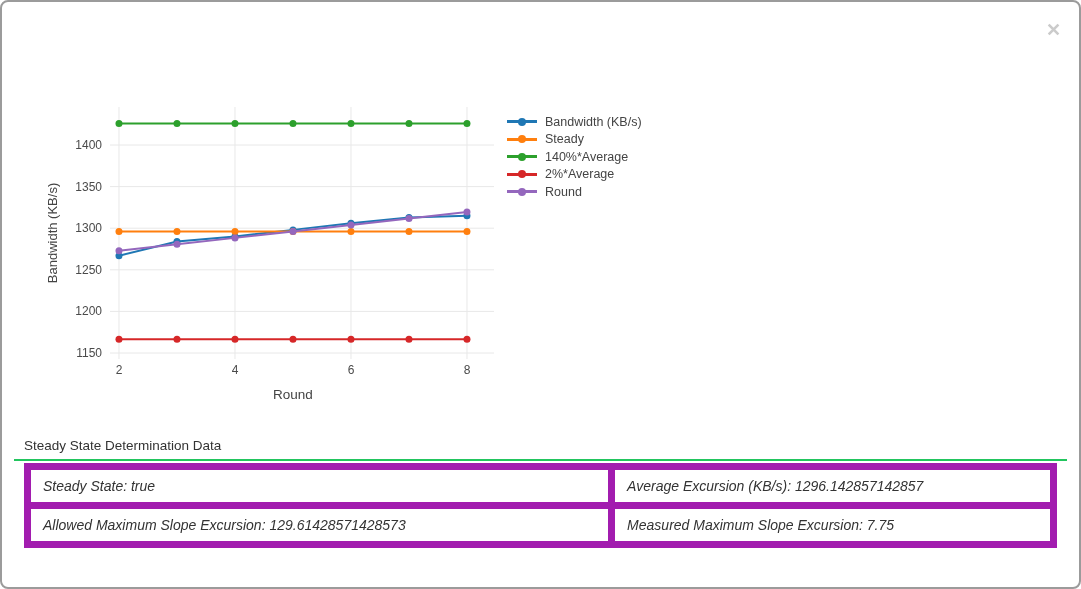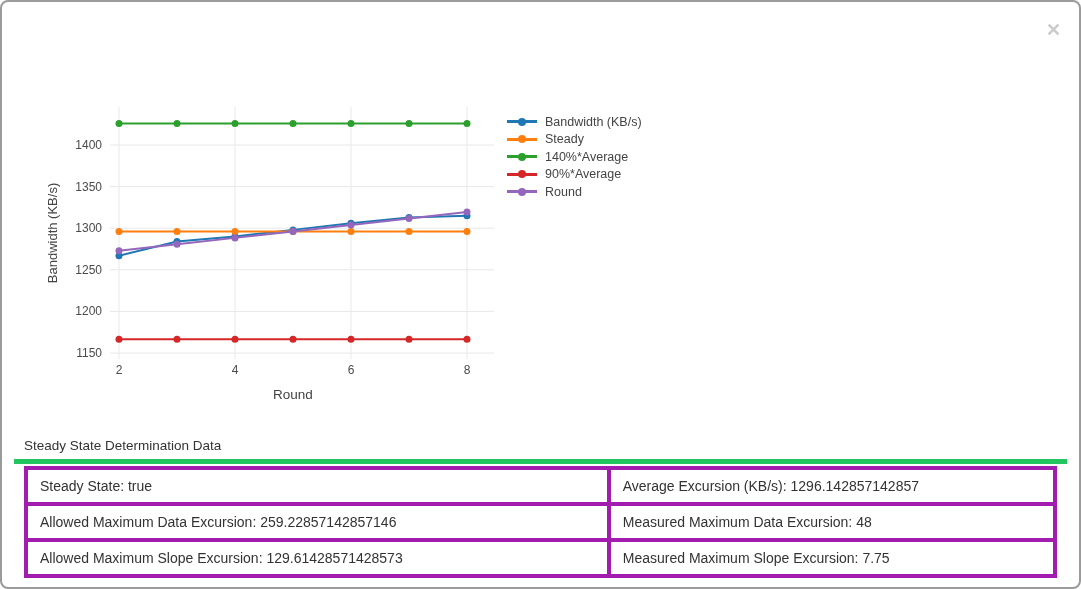--- a/index.html
+++ b/index.html
@@ -73,38 +73,39 @@
   .details {
     position: absolute;
     left: 12px;
     right: 12px;
     top: 436px;
   }
   .details-heading {
     font-size: 13.5px;
     color: #333333;
     padding: 0 0 6px 10px;
-    border-bottom: 5px solid #22c55e;
+    border-bottom: 2px solid #22c55e;
   }
   .details-table {
     border-collapse: collapse;
     width: calc(100% - 20px);
     margin: 2px 10px 0 10px;
     table-layout: fixed;
   }
   .details-table td {
-    border: 4px solid #a21caf;
+    border: 7px solid #a21caf;
     height: 32px;
     padding: 0 8px 0 12px;
     font-size: 14px;
     color: #333333;
     vertical-align: middle;
     background: #ffffff;
     overflow: hidden;
     white-space: nowrap;
+    font-style: italic;
   }
   .details-table td.col-left { width: 54.3%; }
 </style>
 </head>
 <body>
 
 <div class="dialog">
 
   <div class="close-icon">✕</div>
 
@@ -190,44 +191,40 @@
       <div class="legend-item">
         <span class="legend-marker" style="background: rgb(44, 160, 44);">
             <span class="legend-dot" style="background: rgb(44, 160, 44);"></span>
           </span>
         <span class="legend-label">140%*Average</span>
       </div>
       <div class="legend-item">
         <span class="legend-marker" style="background: rgb(214, 39, 40);">
             <span class="legend-dot" style="background: rgb(214, 39, 40);"></span>
           </span>
-        <span class="legend-label">90%*Average</span>
+        <span class="legend-label">2%*Average</span>
       </div>
       <div class="legend-item">
         <span class="legend-marker" style="background: rgb(148, 103, 189);">
             <span class="legend-dot" style="background: rgb(148, 103, 189);"></span>
           </span>
         <span class="legend-label">Round</span>
       </div>
     </div>
   </div>
 
   <div class="details">
     <div class="details-heading">Steady State Determination Data</div>
     <table class="details-table">
       <tbody>
         <tr>
           <td class="col-left">Steady State: true</td>
           <td>Average Excursion (KB/s): 1296.142857142857</td>
         </tr>
         <tr>
-          <td class="col-left">Allowed Maximum Data Excursion: 259.22857142857146</td>
-          <td>Measured Maximum Data Excursion: 48</td>
-        </tr>
-        <tr>
           <td class="col-left">Allowed Maximum Slope Excursion: 129.61428571428573</td>
           <td>Measured Maximum Slope Excursion: 7.75</td>
         </tr>
       </tbody>
     </table>
   </div>
 
 </div>
 
 </body></html>

